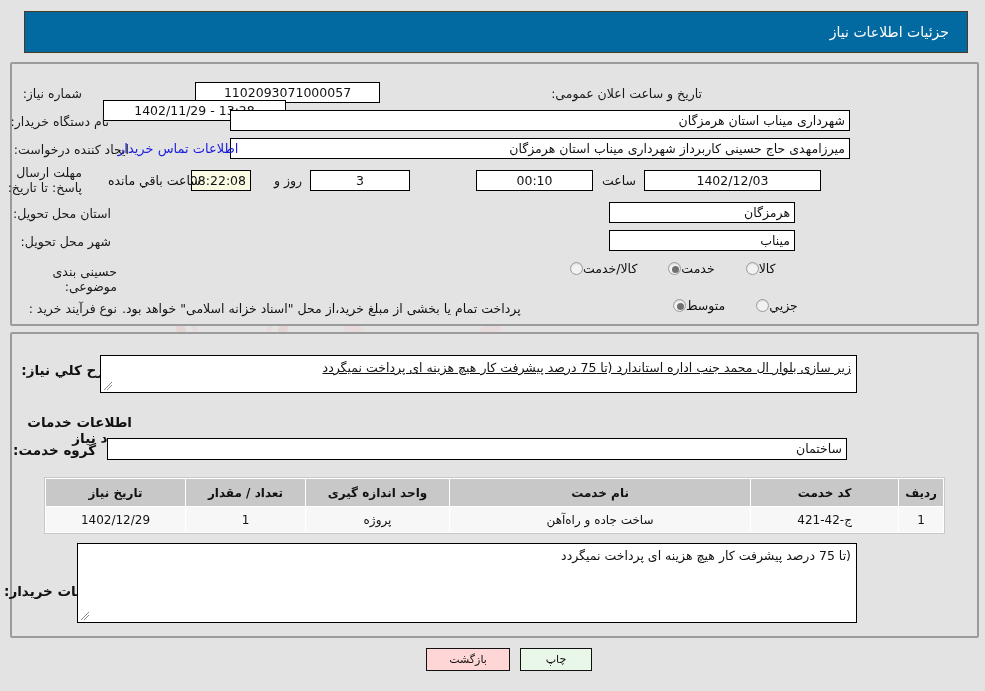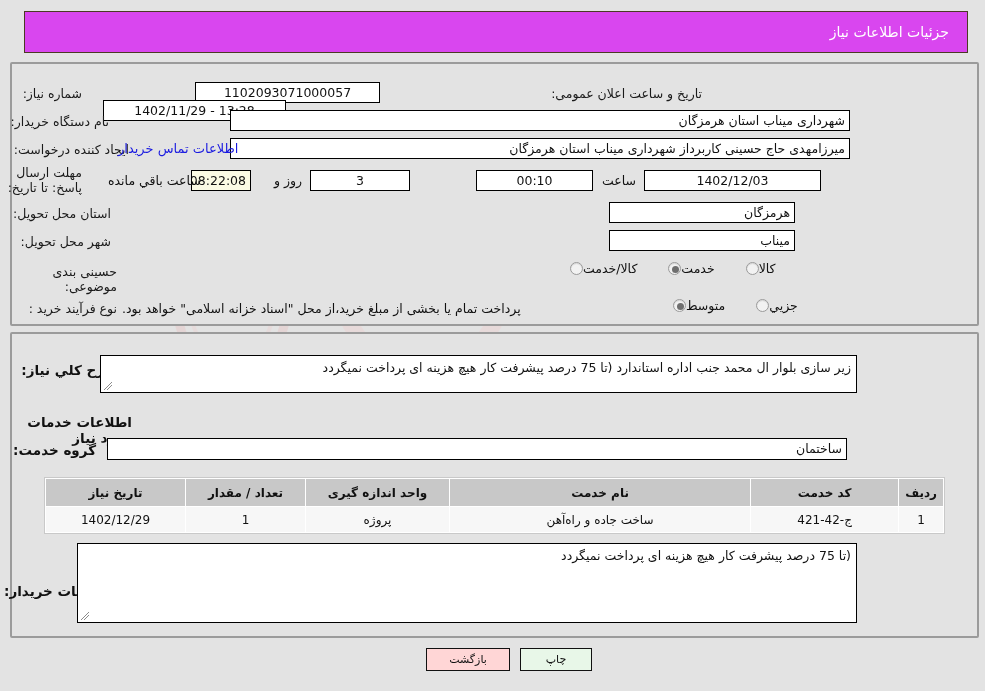--- a/index.html
+++ b/index.html
@@ -42,21 +42,21 @@
     left: 330px; top: 318px;
     width: 180px; height: 120px;
     opacity: .35;
   }
 
   
   .page-header {
     position: absolute;
     left: 22px; top: 11px;
     width: 944px; height: 42px;
-    background: #d946ef;
+    background: #0369a1;
     border: 1px solid #4b3a24;
     color: #ffffff;
     display: flex;
     align-items: center;
     justify-content: flex-start;
     padding: 0 18px;
     z-index: 10;
   }
   .page-header .title { font-size: 14px; }
 
@@ -290,21 +290,21 @@
   <div class="radio-opt">
     <span class="radio-dot on"></span>
     <span class="radio-lbl">متوسط</span>
   </div>
 </div>
 <div class="note" style="left:120px; top:301px;">پرداخت تمام یا بخشی از مبلغ خرید،از محل "اسناد خزانه اسلامی" خواهد بود.</div>
 
 <div class="panel" id="panel-bottom"></div>
 
 <div class="sec-h" style="right:869px; top:362px;">شرح کلي نياز:</div>
-<div class="ta" style="left:98px; top:355px; width:757px; height:38px;">
+<div class="ta" style="left:98px; top:355px; width:757px; height:38px;text-decoration:underline;">
   <span>زیر سازی بلوار ال محمد جنب اداره استاندارد (تا 75 درصد پیشرفت کار هیچ هزینه ای پرداخت نمیگردد</span>
   <svg class="grip" viewBox="0 0 10 10">
     <path d="M1 9 L9 1" stroke="#666" stroke-width="1"></path>
     <path d="M4 9 L9 4" stroke="#666" stroke-width="1"></path>
   </svg>
 </div>
 
 <div class="sec-h" style="right:855px; top:414px;">اطلاعات خدمات مورد نیاز</div>
 
 <div class="sec-h" style="right:891px; top:442px;">گروه خدمت:</div>

